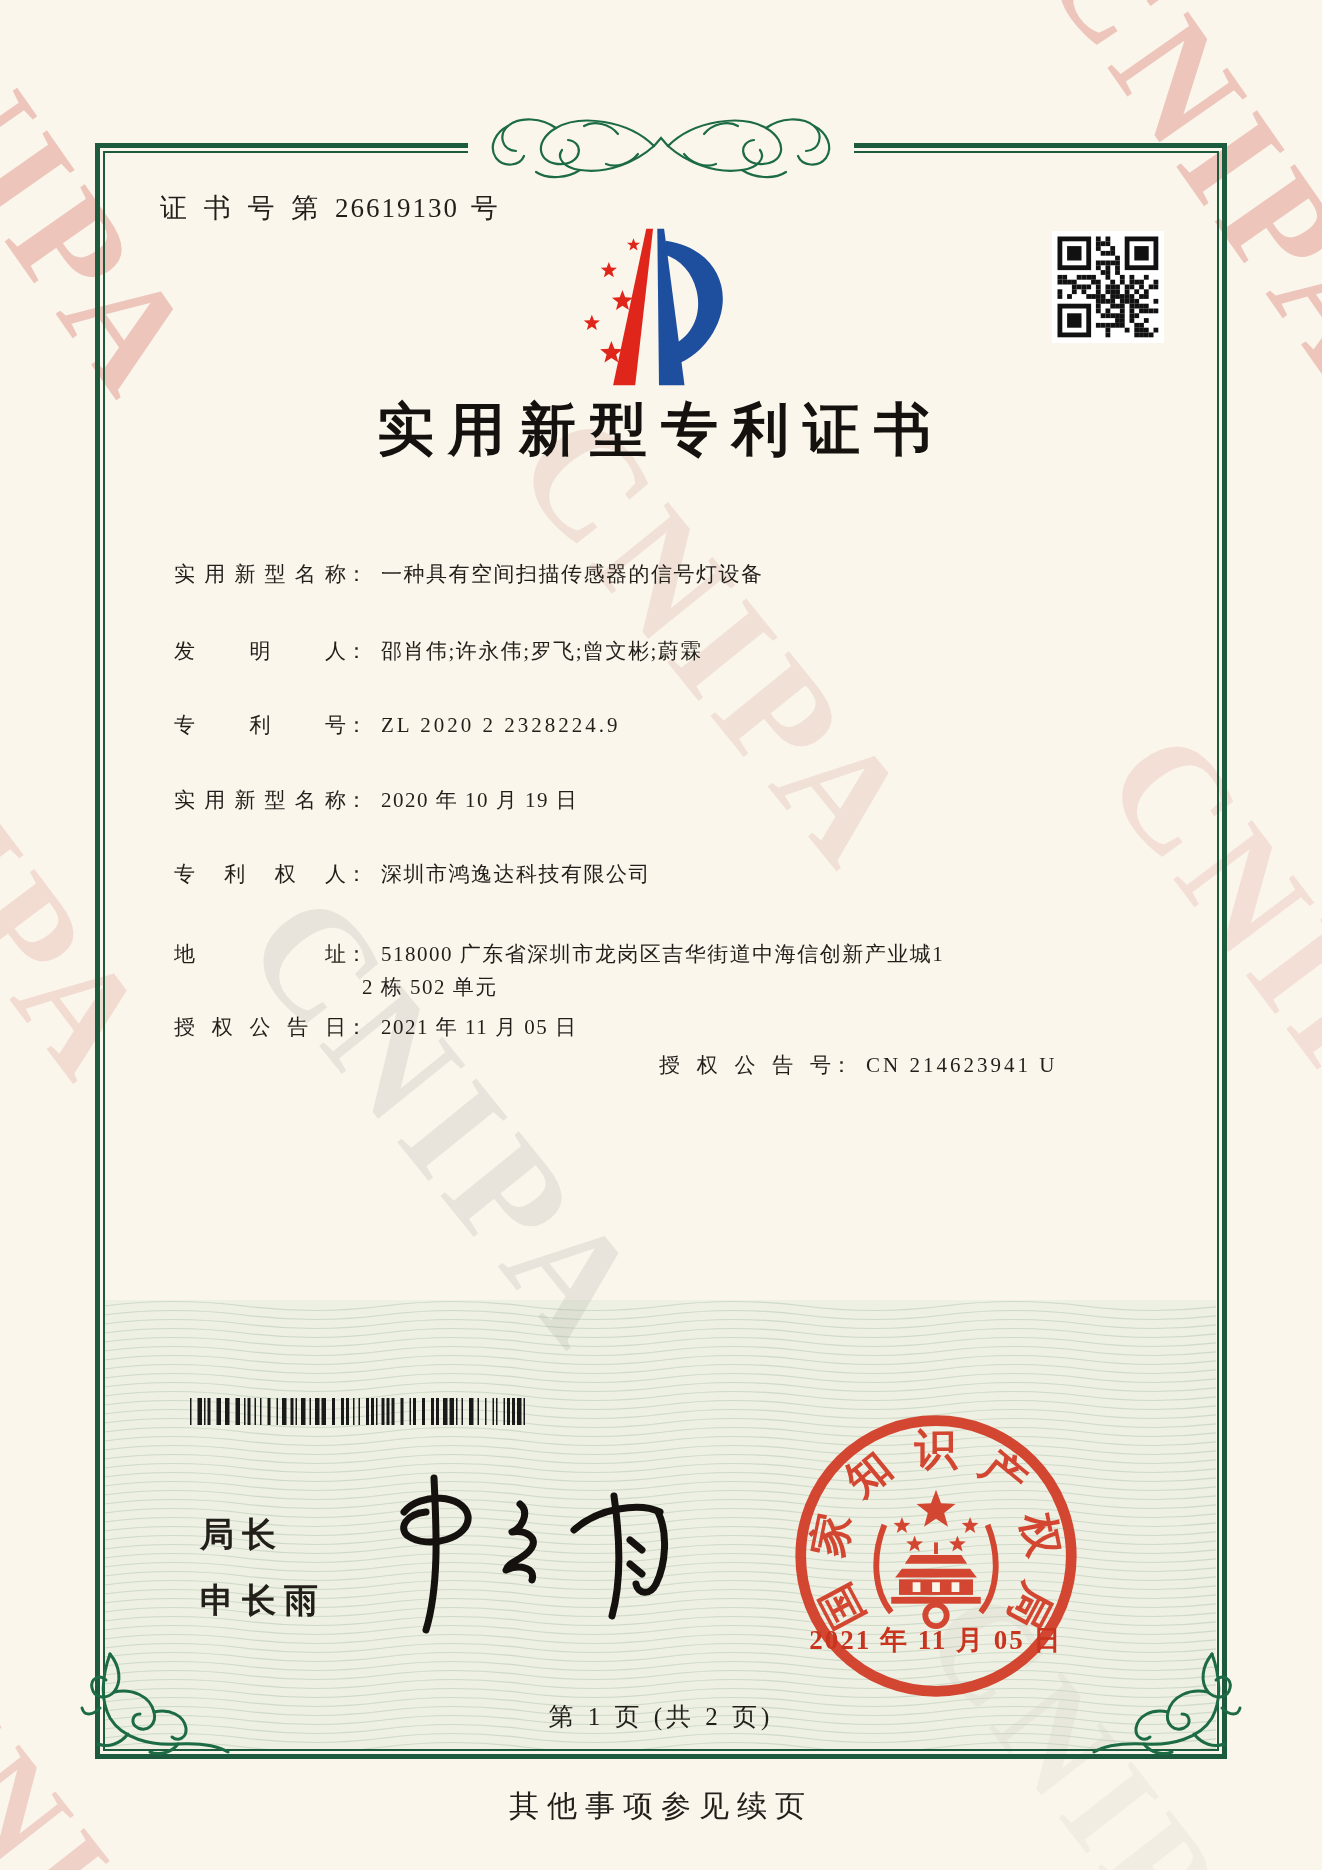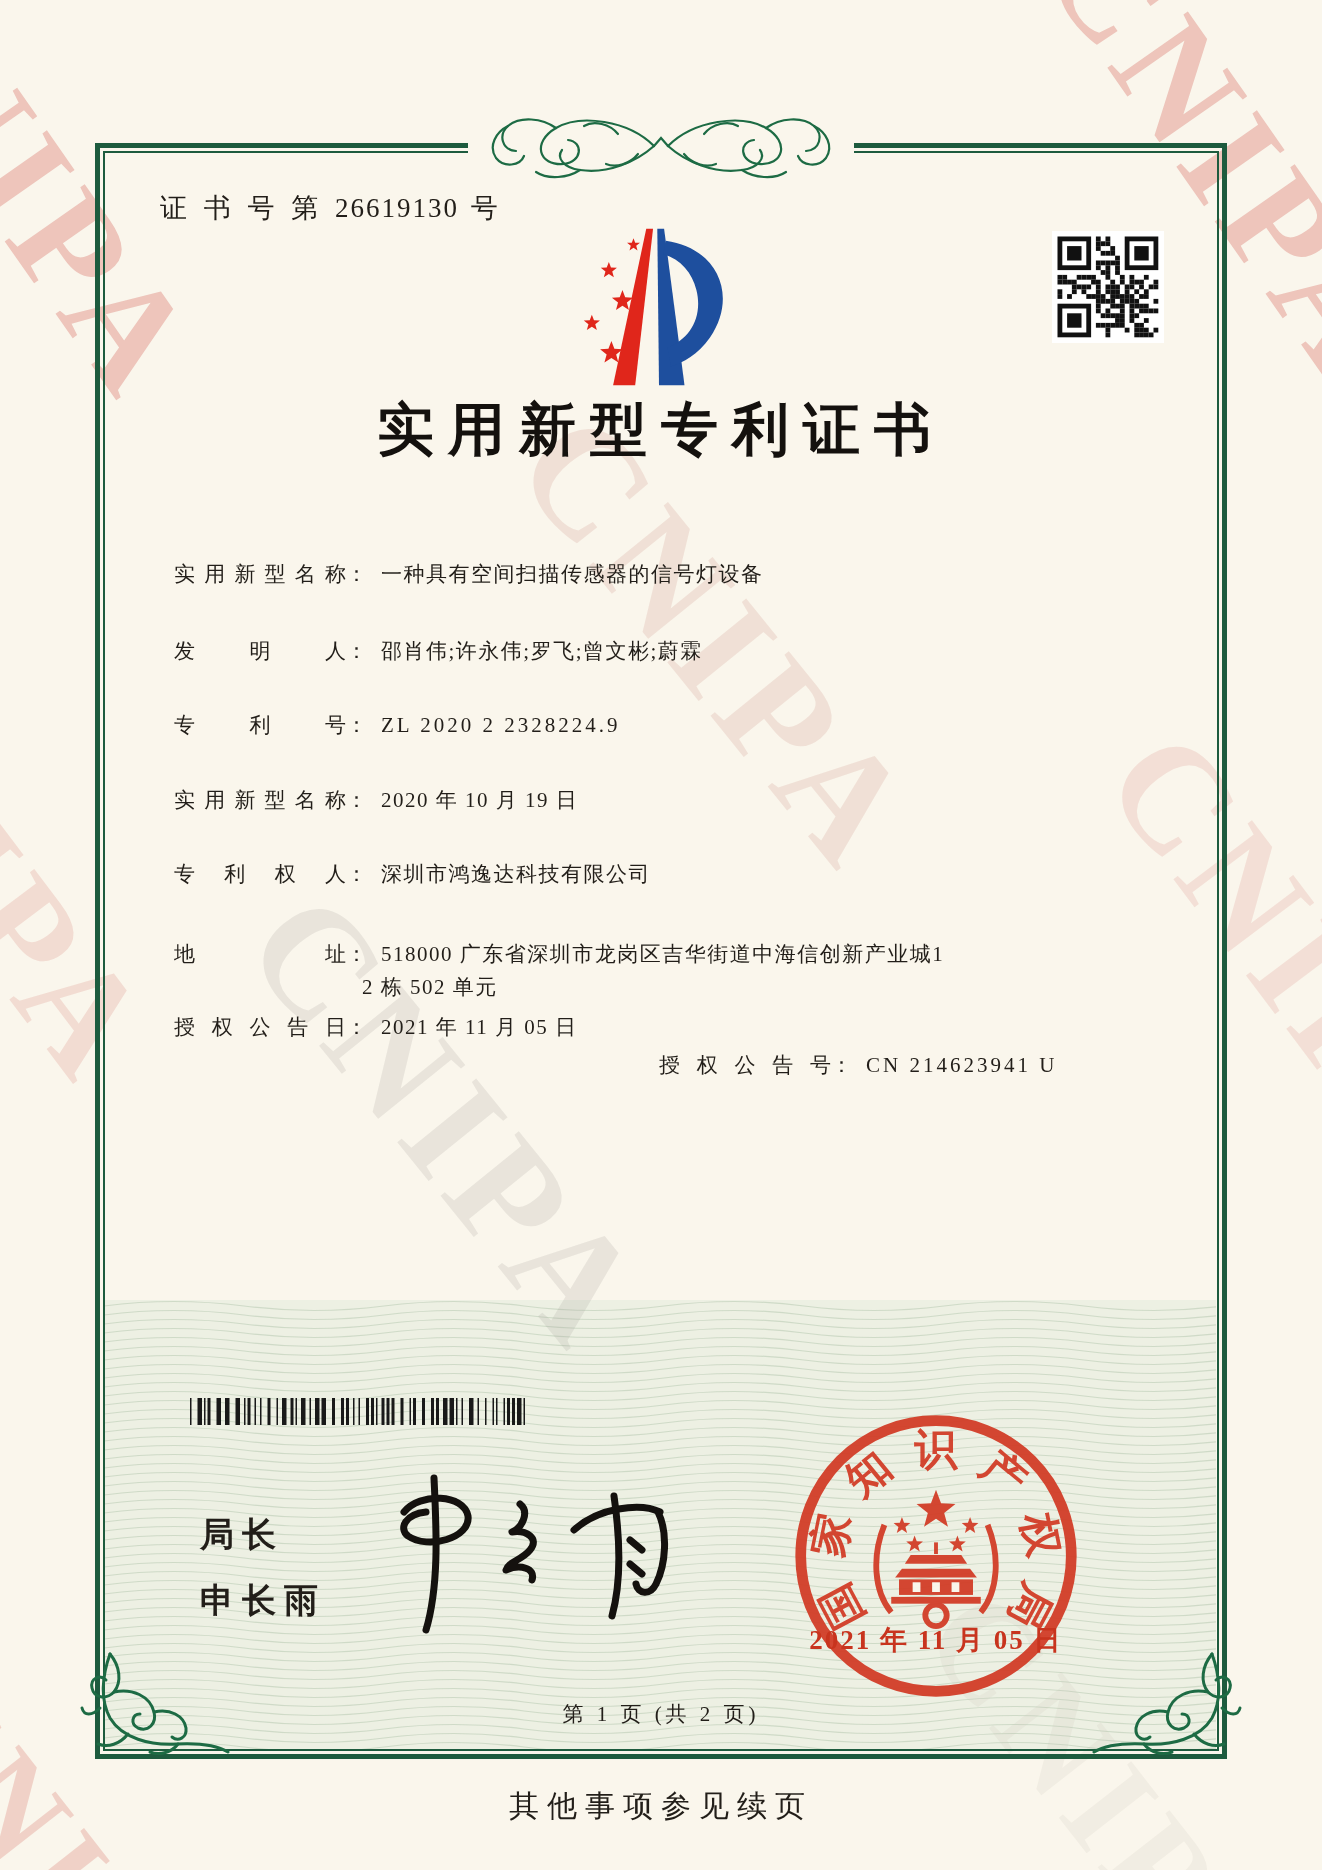--- a/index.html
+++ b/index.html
@@ -56,21 +56,21 @@
   #director-name{left:200px;top:1578px;font-family:"Liberation Sans",sans-serif;
                  font-weight:bold;font-size:34px;letter-spacing:8px;z-index:5;}
   #signature{left:368px;top:1468px;width:310px;height:180px;z-index:5;}
 
   
   #seal{left:790px;top:1410px;width:292px;height:292px;z-index:6;}
   #seal-date{position:absolute;left:0;top:212px;width:100%;text-align:center;
              color:#c8341e;font-size:27px;font-weight:bold;letter-spacing:2px;}
 
   
-  #page-info{left:0;top:1700px;width:1322px;text-align:center;font-size:21px;letter-spacing:4px;z-index:5;}
+  #page-info{left:0;top:1700px;width:1322px;text-align:center;font-size:25px;letter-spacing:4px;z-index:5;}
   #continuation{left:0;top:1786px;width:1322px;text-align:center;font-size:30px;letter-spacing:8px;z-index:5;}
 </style>
 </head>
 <body>
 
 <div class="wm" style="left:-60px;top:-90px;font-size:150px;color:rgba(226,148,138,0.50);transform:rotate(55deg);">CNIPA</div>
 <div class="wm" style="left:1150px;top:-110px;font-size:150px;color:rgba(226,148,138,0.50);transform:rotate(55deg);">CNIPA</div>
 <div class="wm" style="left:620px;top:380px;font-size:155px;color:rgba(216,170,158,0.28);transform:rotate(51deg);">CNIPA</div>
 <div class="wm" style="left:-120px;top:600px;font-size:150px;color:rgba(224,160,150,0.30);transform:rotate(53deg);">CNIPA</div>
 <div class="wm" style="left:350px;top:860px;font-size:155px;color:rgba(165,160,155,0.20);transform:rotate(51deg);">CNIPA</div>

